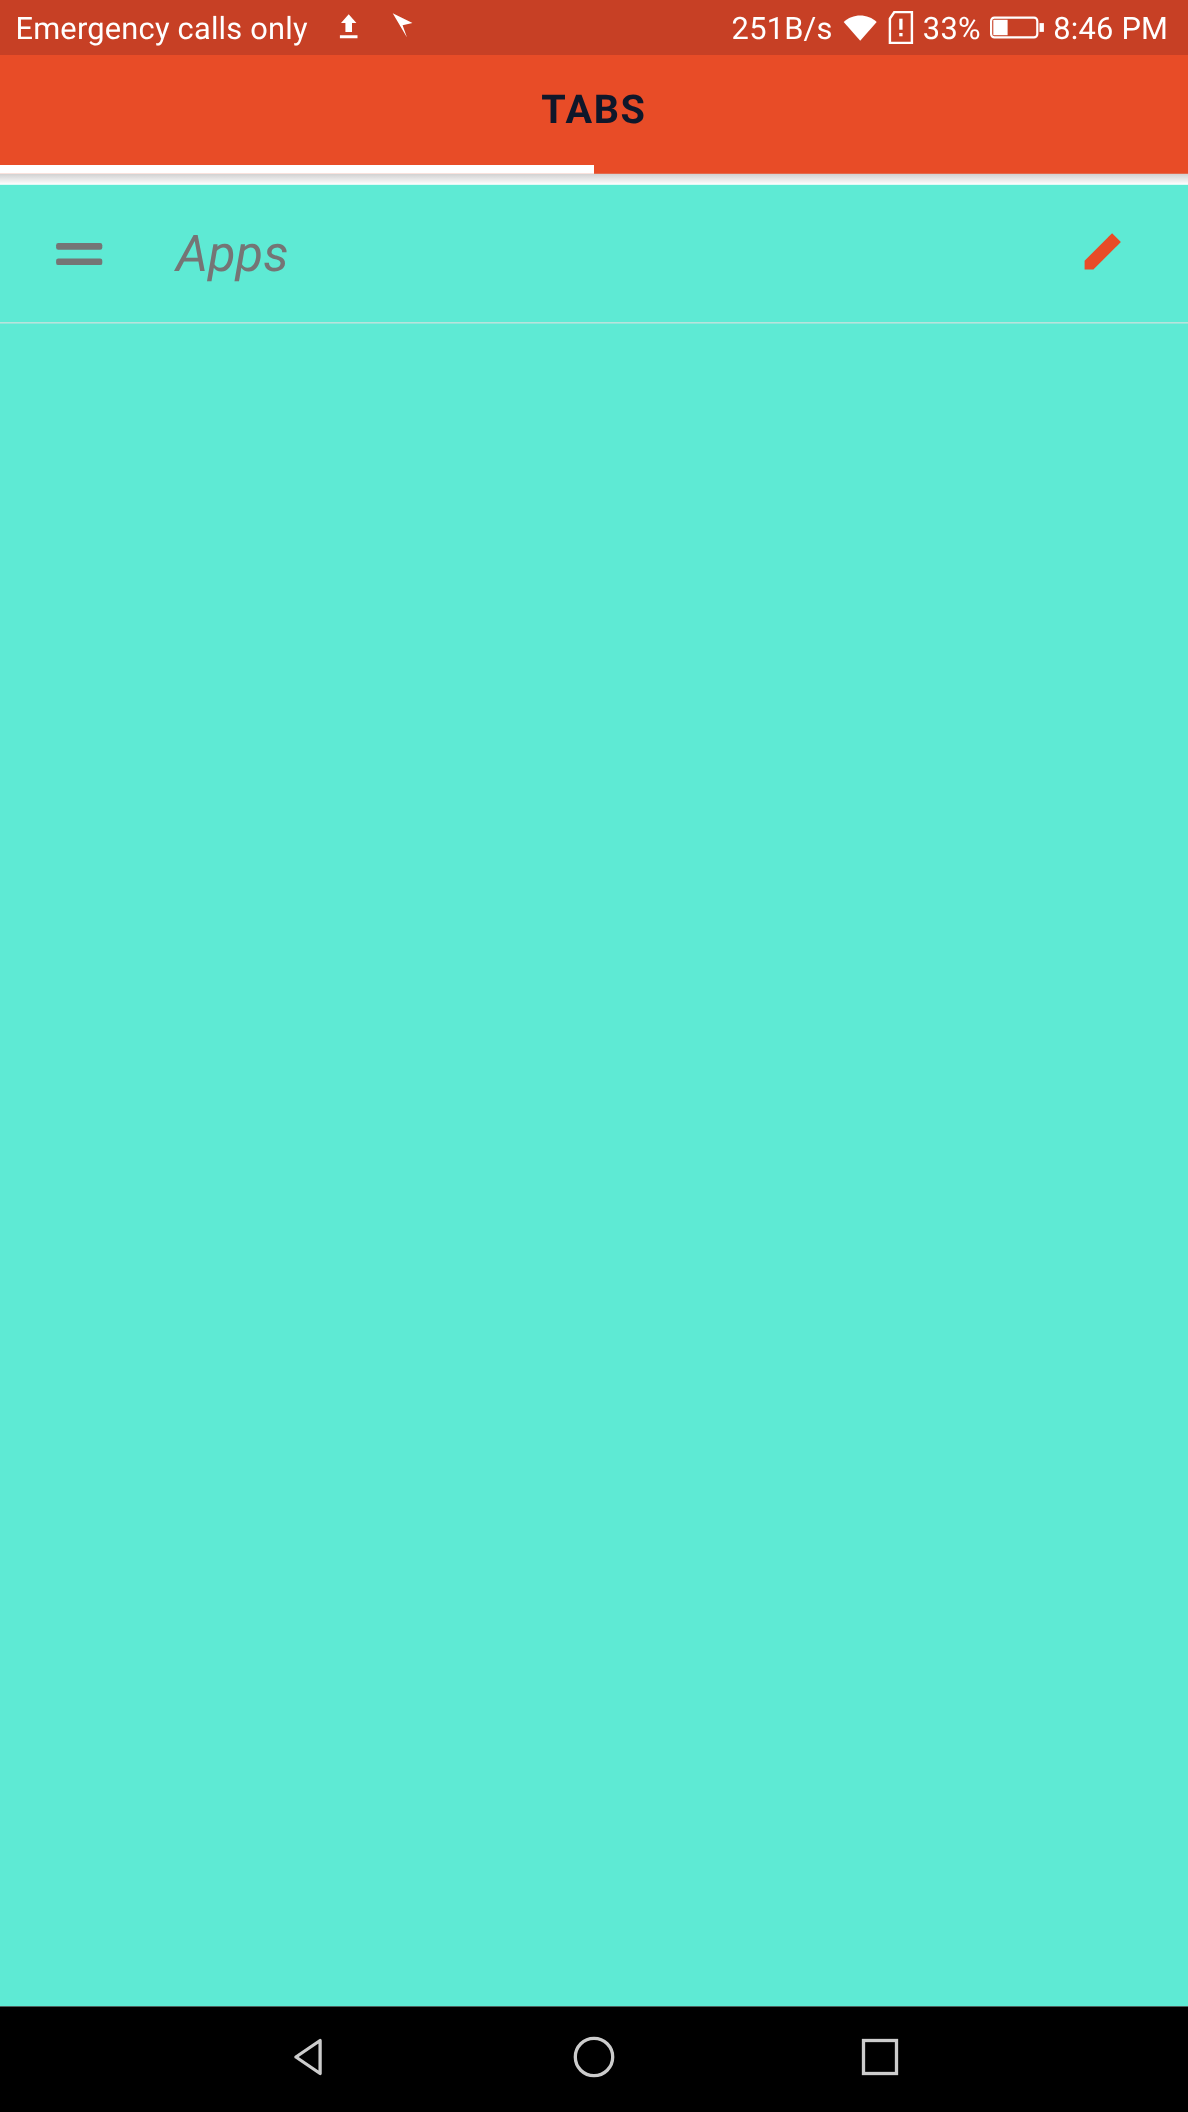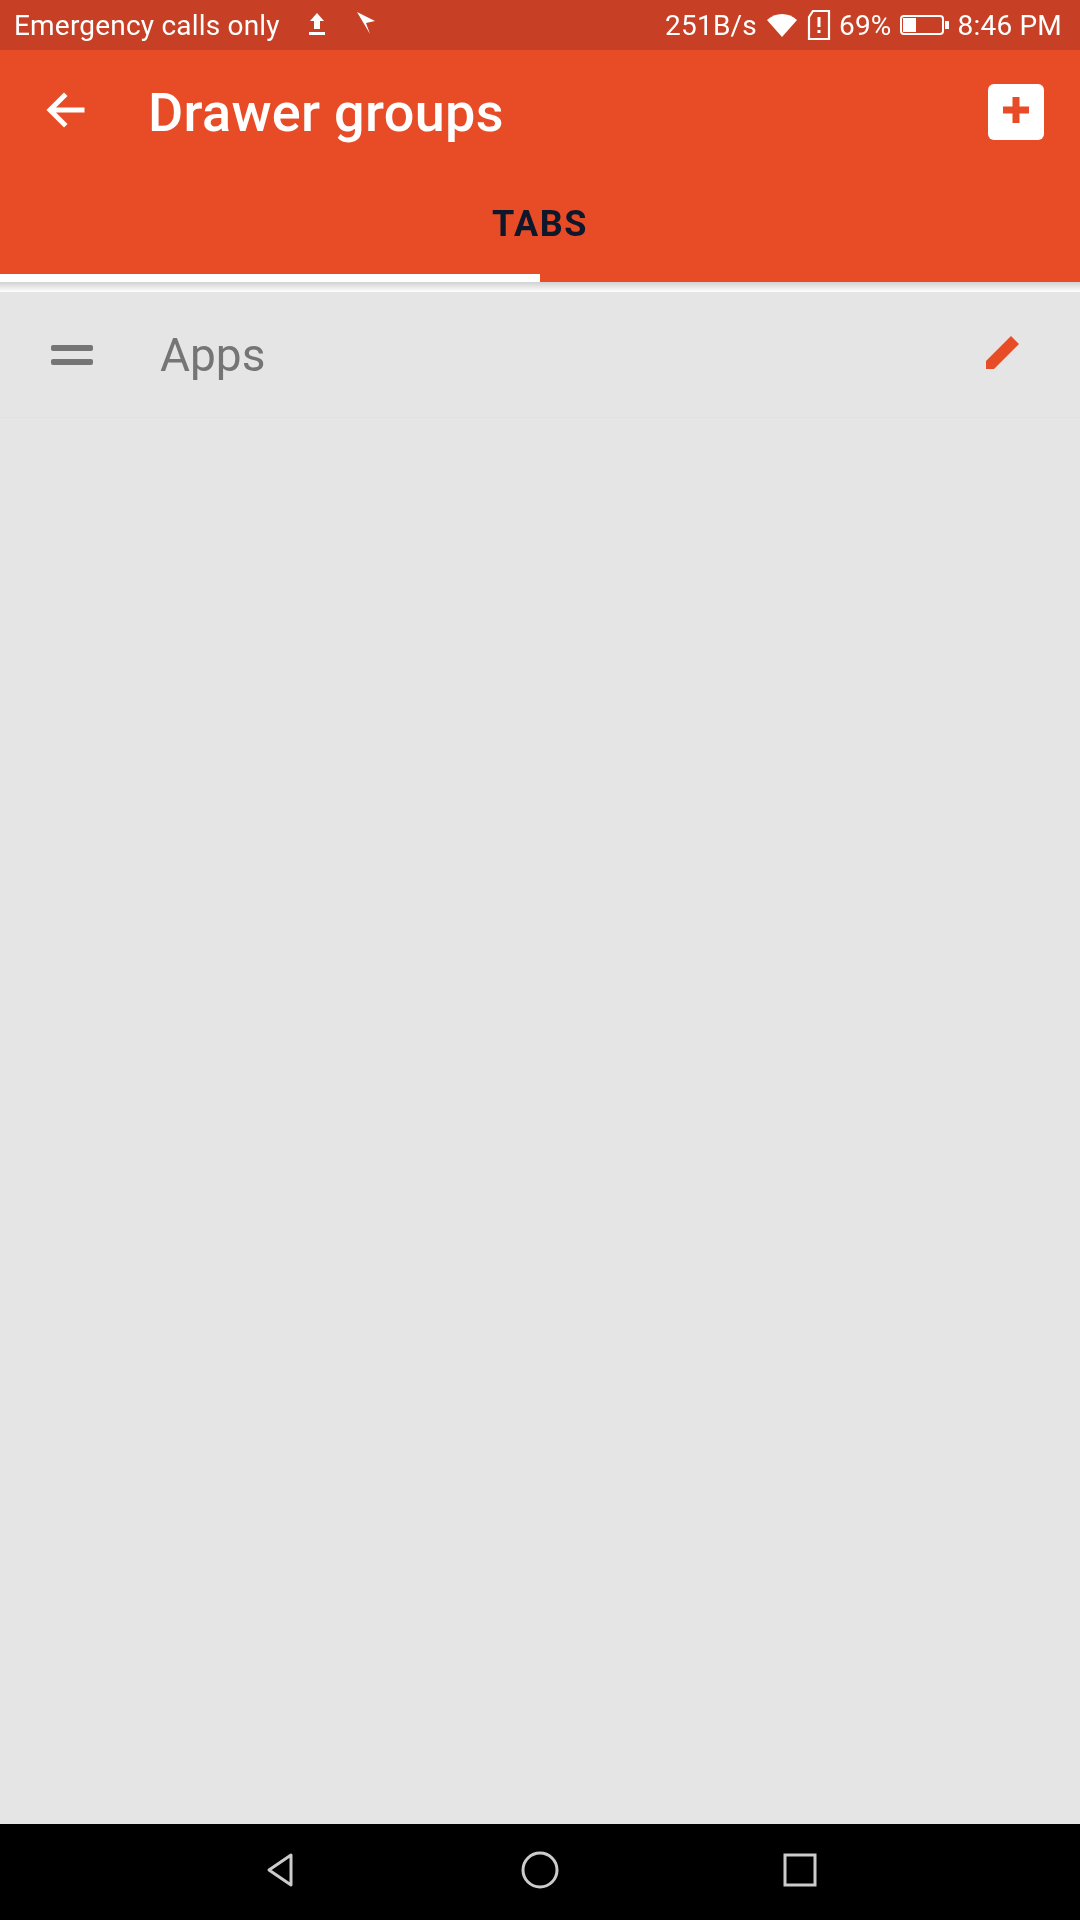--- a/index.html
+++ b/index.html
@@ -24,21 +24,21 @@
 
   
   .tabs { display: flex; height: 100px; }
   .tab { flex: 1; display: flex; align-items: center; justify-content: center; font-size: 36px; font-weight: 700; letter-spacing: 1.5px; color: rgba(255,255,255,0.65); cursor: pointer; position: relative; }
   .tab.active { color: #0f172a; }
   .tab-indicator { position: relative; height: 8px; width: 100%; }
   .tab-indicator .ind { position: absolute; bottom: 0; left: 0; width: 50%; height: 8px; background: #fff; }
   .appbar-shadow { height: 10px; background: linear-gradient(to bottom, rgba(0,0,0,0.18), rgba(0,0,0,0)); }
 
   
-  .content { flex: 1; background: #e5e5e5; overflow-y: auto; }
+  .content { flex: 1; background: #5eead4; overflow-y: auto; font-style: italic; }
   .list-row { height: 126px; display: flex; align-items: center; padding: 0 48px; border-bottom: 1px solid #e0e0e0; }
   .drag-handle { width: 48px; display: flex; align-items: center; justify-content: center; margin-right: 64px; }
   .drag-handle .bar { width: 42px; height: 6px; background: #757575; border-radius: 2px; }
   .drag-handle .wrap { display: flex; flex-direction: column; gap: 8px; }
   .row-label { font-size: 46px; color: #757575; flex: 1; }
   .edit-btn { width: 60px; height: 60px; display: flex; align-items: center; justify-content: center; cursor: pointer; }
 
   
   .navbar { height: 96px; background: #000; display: flex; align-items: center; justify-content: space-around; padding: 0 150px; }
   .nav-btn { width: 80px; height: 80px; display: flex; align-items: center; justify-content: center; cursor: pointer; }
@@ -69,51 +69,33 @@
             <path d="M17 25 L2 8 C10 0 24 0 32 8 Z" fill="#fff"></path>
           </svg>
       </span>
       <span>
         <svg width="24" height="30" viewBox="0 0 24 30">
             <path d="M6 1 H22 V29 H2 V7 Z" fill="none" stroke="#fff" stroke-width="2.2"></path>
             <rect x="10.5" y="7" width="3" height="10" fill="#fff"></rect>
             <rect x="10.5" y="20" width="3" height="3" fill="#fff"></rect>
           </svg>
       </span>
-      <span class="status-text">69%</span>
+      <span class="status-text">33%</span>
       <span>
         <svg width="50" height="24" viewBox="0 0 50 24">
             <rect x="1" y="3" width="42" height="18" rx="3" fill="none" stroke="#fff" stroke-width="2"></rect>
             <rect x="3" y="5" width="13" height="14" fill="#fff"></rect>
             <rect x="45" y="8" width="4" height="8" fill="#fff"></rect>
           </svg>
       </span>
       <span class="status-text">8:46 PM</span>
     </div>
   </div>
 
   <div class="appbar">
-    <div class="appbar-row">
-      <div class="back-btn">
-        <span>
-          <svg width="48" height="48" viewBox="0 0 48 48">
-              <path d="M40 24 H10 M22 10 L8 24 L22 38" fill="none" stroke="#fff" stroke-width="5" stroke-linecap="square" stroke-linejoin="miter"></path>
-            </svg>
-        </span>
-      </div>
-      <div class="appbar-title">Drawer groups</div>
-      <div class="appbar-spacer"></div>
-      <div class="add-btn">
-        <span>
-          <svg width="40" height="40" viewBox="0 0 40 40">
-              <path d="M20 7 V33 M7 20 H33" stroke="#e84c27" stroke-width="7" stroke-linecap="butt"></path>
-            </svg>
-        </span>
-      </div>
-    </div>
     <div class="tabs">
       <div class="tab active">TABS</div>
     </div>
     <div class="tab-indicator">
       <div class="ind"></div>
     </div>
   </div>
   <div class="appbar-shadow"></div>
 
   <div class="content">

